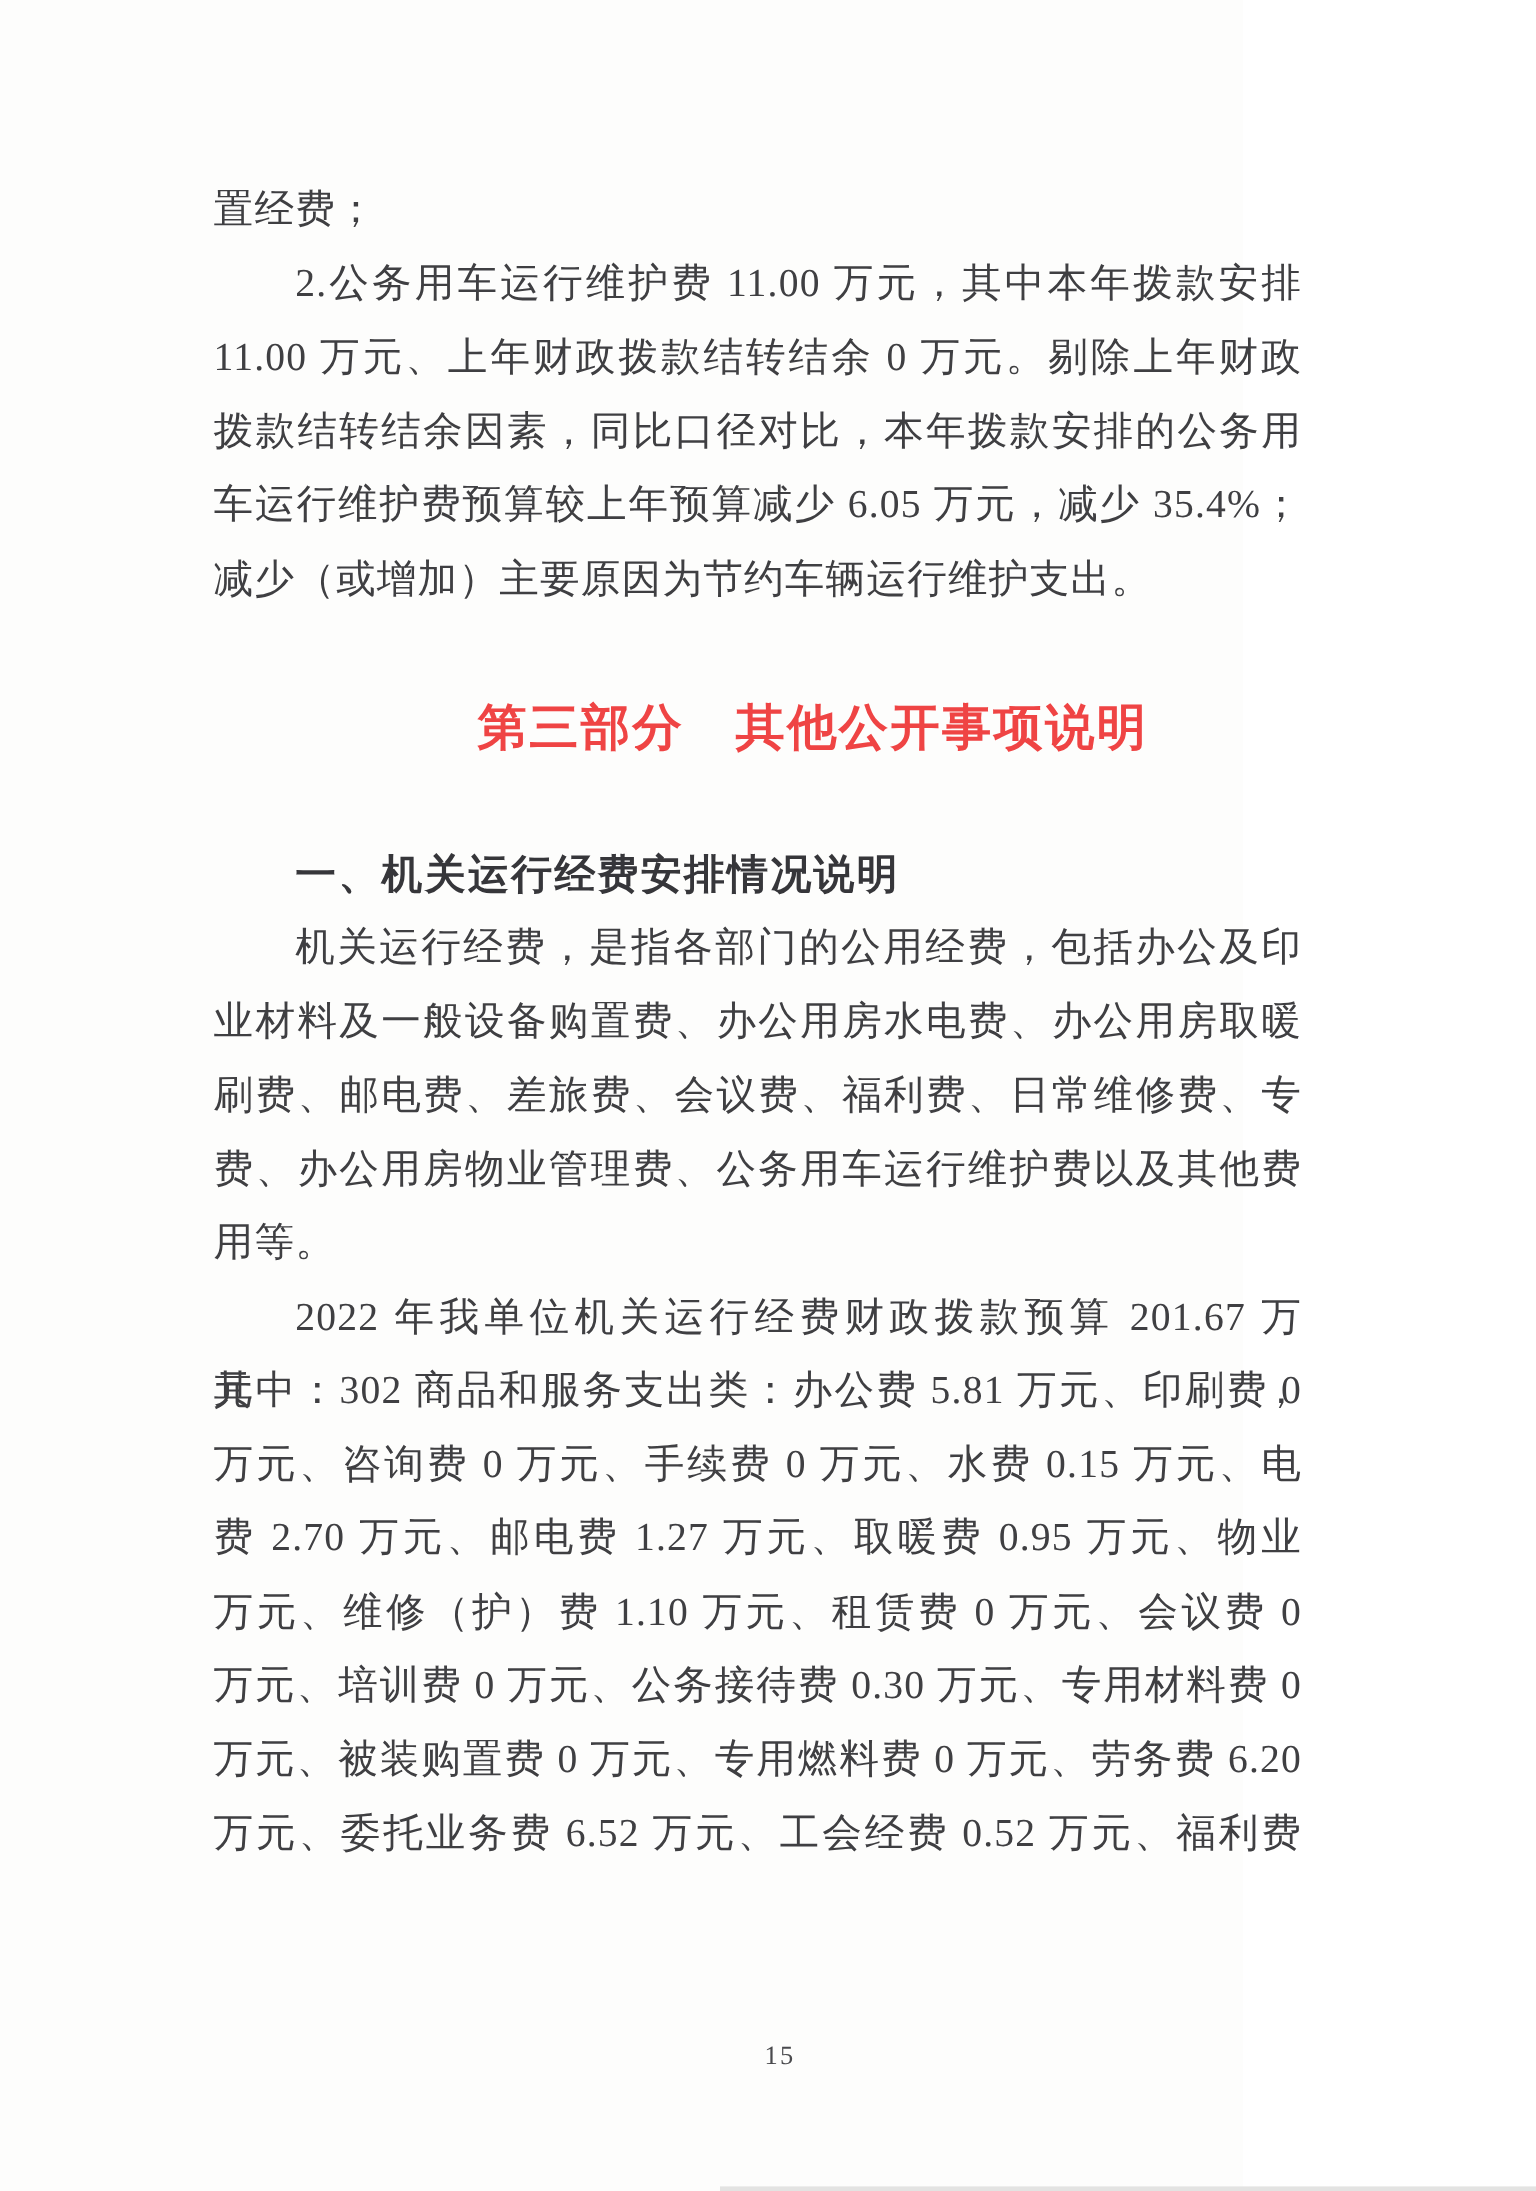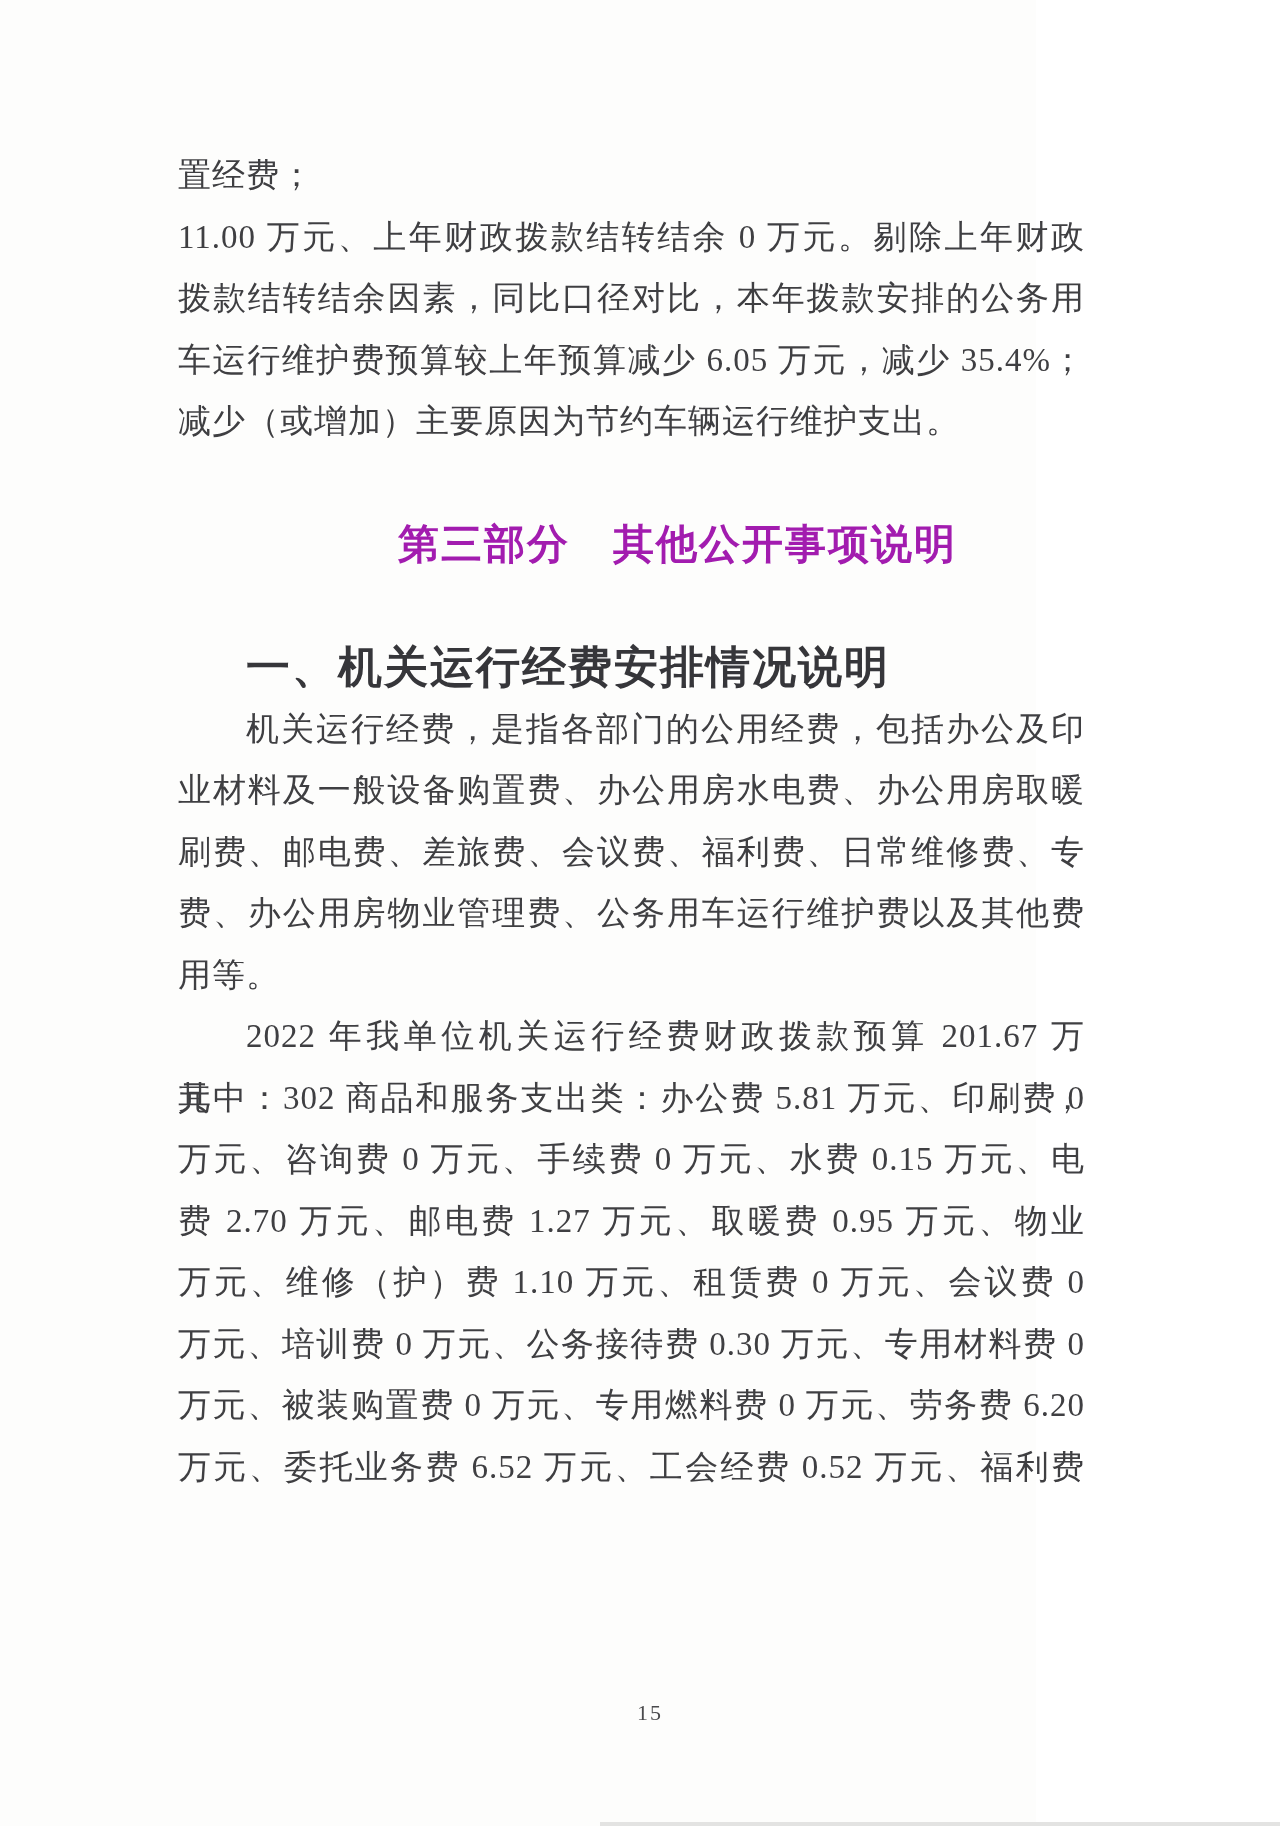--- a/index.html
+++ b/index.html
@@ -43,29 +43,29 @@
   }
   .spacer-line {
     height: 61.5px;
   }
   .section-heading {
     height: 61.5px;
     line-height: 61.5px;
     font-size: 41px;
     font-weight: bold;
     letter-spacing: 2px;
-    color: #a21caf;
+    color: #ef4444;
     text-align: center;
     position: relative;
     left: 46px;
   }
   .subsection-heading {
     height: 61.5px;
     line-height: 61.5px;
-    font-size: 44px;
+    font-size: 34px;
     font-weight: bold;
     letter-spacing: 2px;
     color: #36363a;
     text-indent: 68px;
     text-align: left;
   }
   .page-number {
     position: absolute;
     left: 650px;
     top: 1700px;
@@ -86,20 +86,21 @@
 </style>
 </head>
 <body>
 
 <div class="page">
 
   <div class="text-block">
 
     <div>
         <div class="line">置经费；</div>
+        <div class="line fill indent">2.公务用车运行维护费 11.00 万元，其中本年拨款安排</div>
         <div class="line fill">11.00 万元、上年财政拨款结转结余 0 万元。剔除上年财政</div>
         <div class="line fill">拨款结转结余因素，同比口径对比，本年拨款安排的公务用</div>
         <div class="line fill">车运行维护费预算较上年预算减少 6.05 万元，减少 35.4%；</div>
         <div class="line">减少（或增加）主要原因为节约车辆运行维护支出。</div>
       </div>
 
     <div class="spacer-line"></div>
 
     <div class="section-heading">第三部分　其他公开事项说明</div>
 

